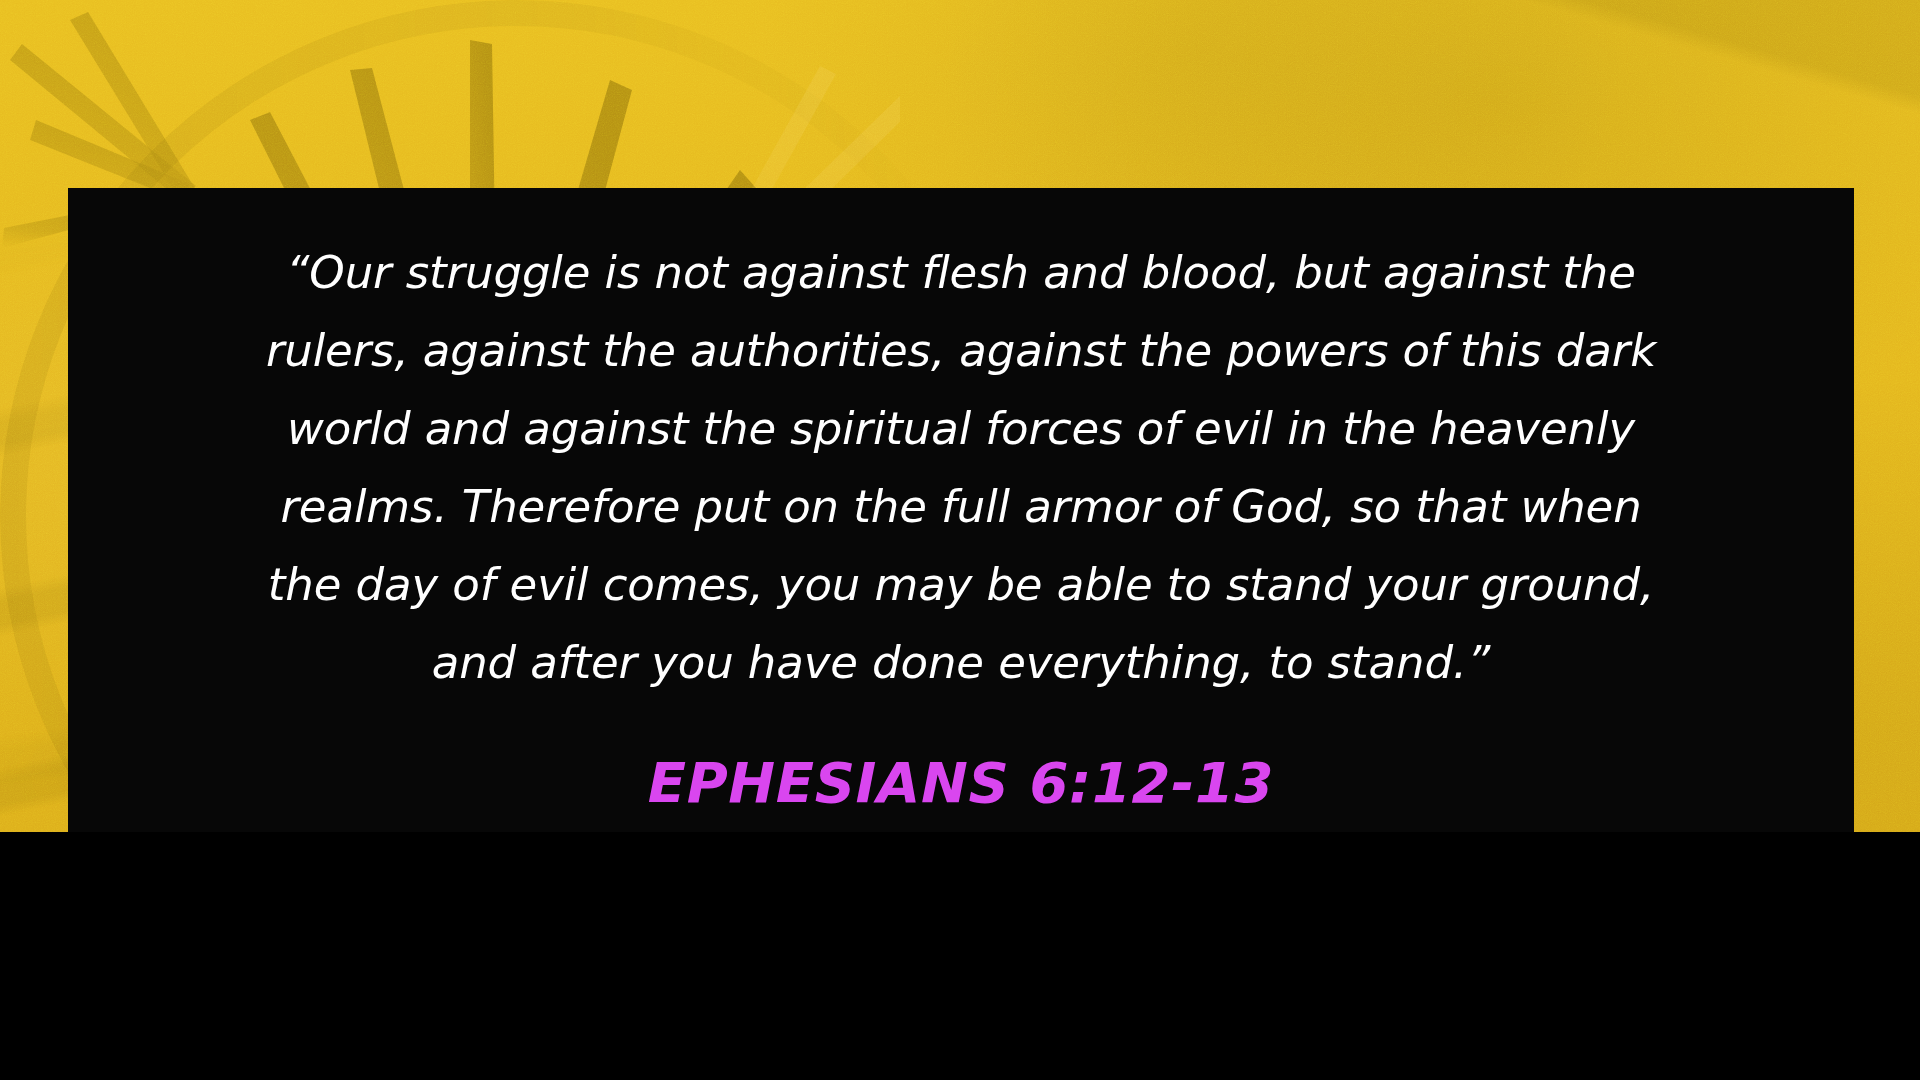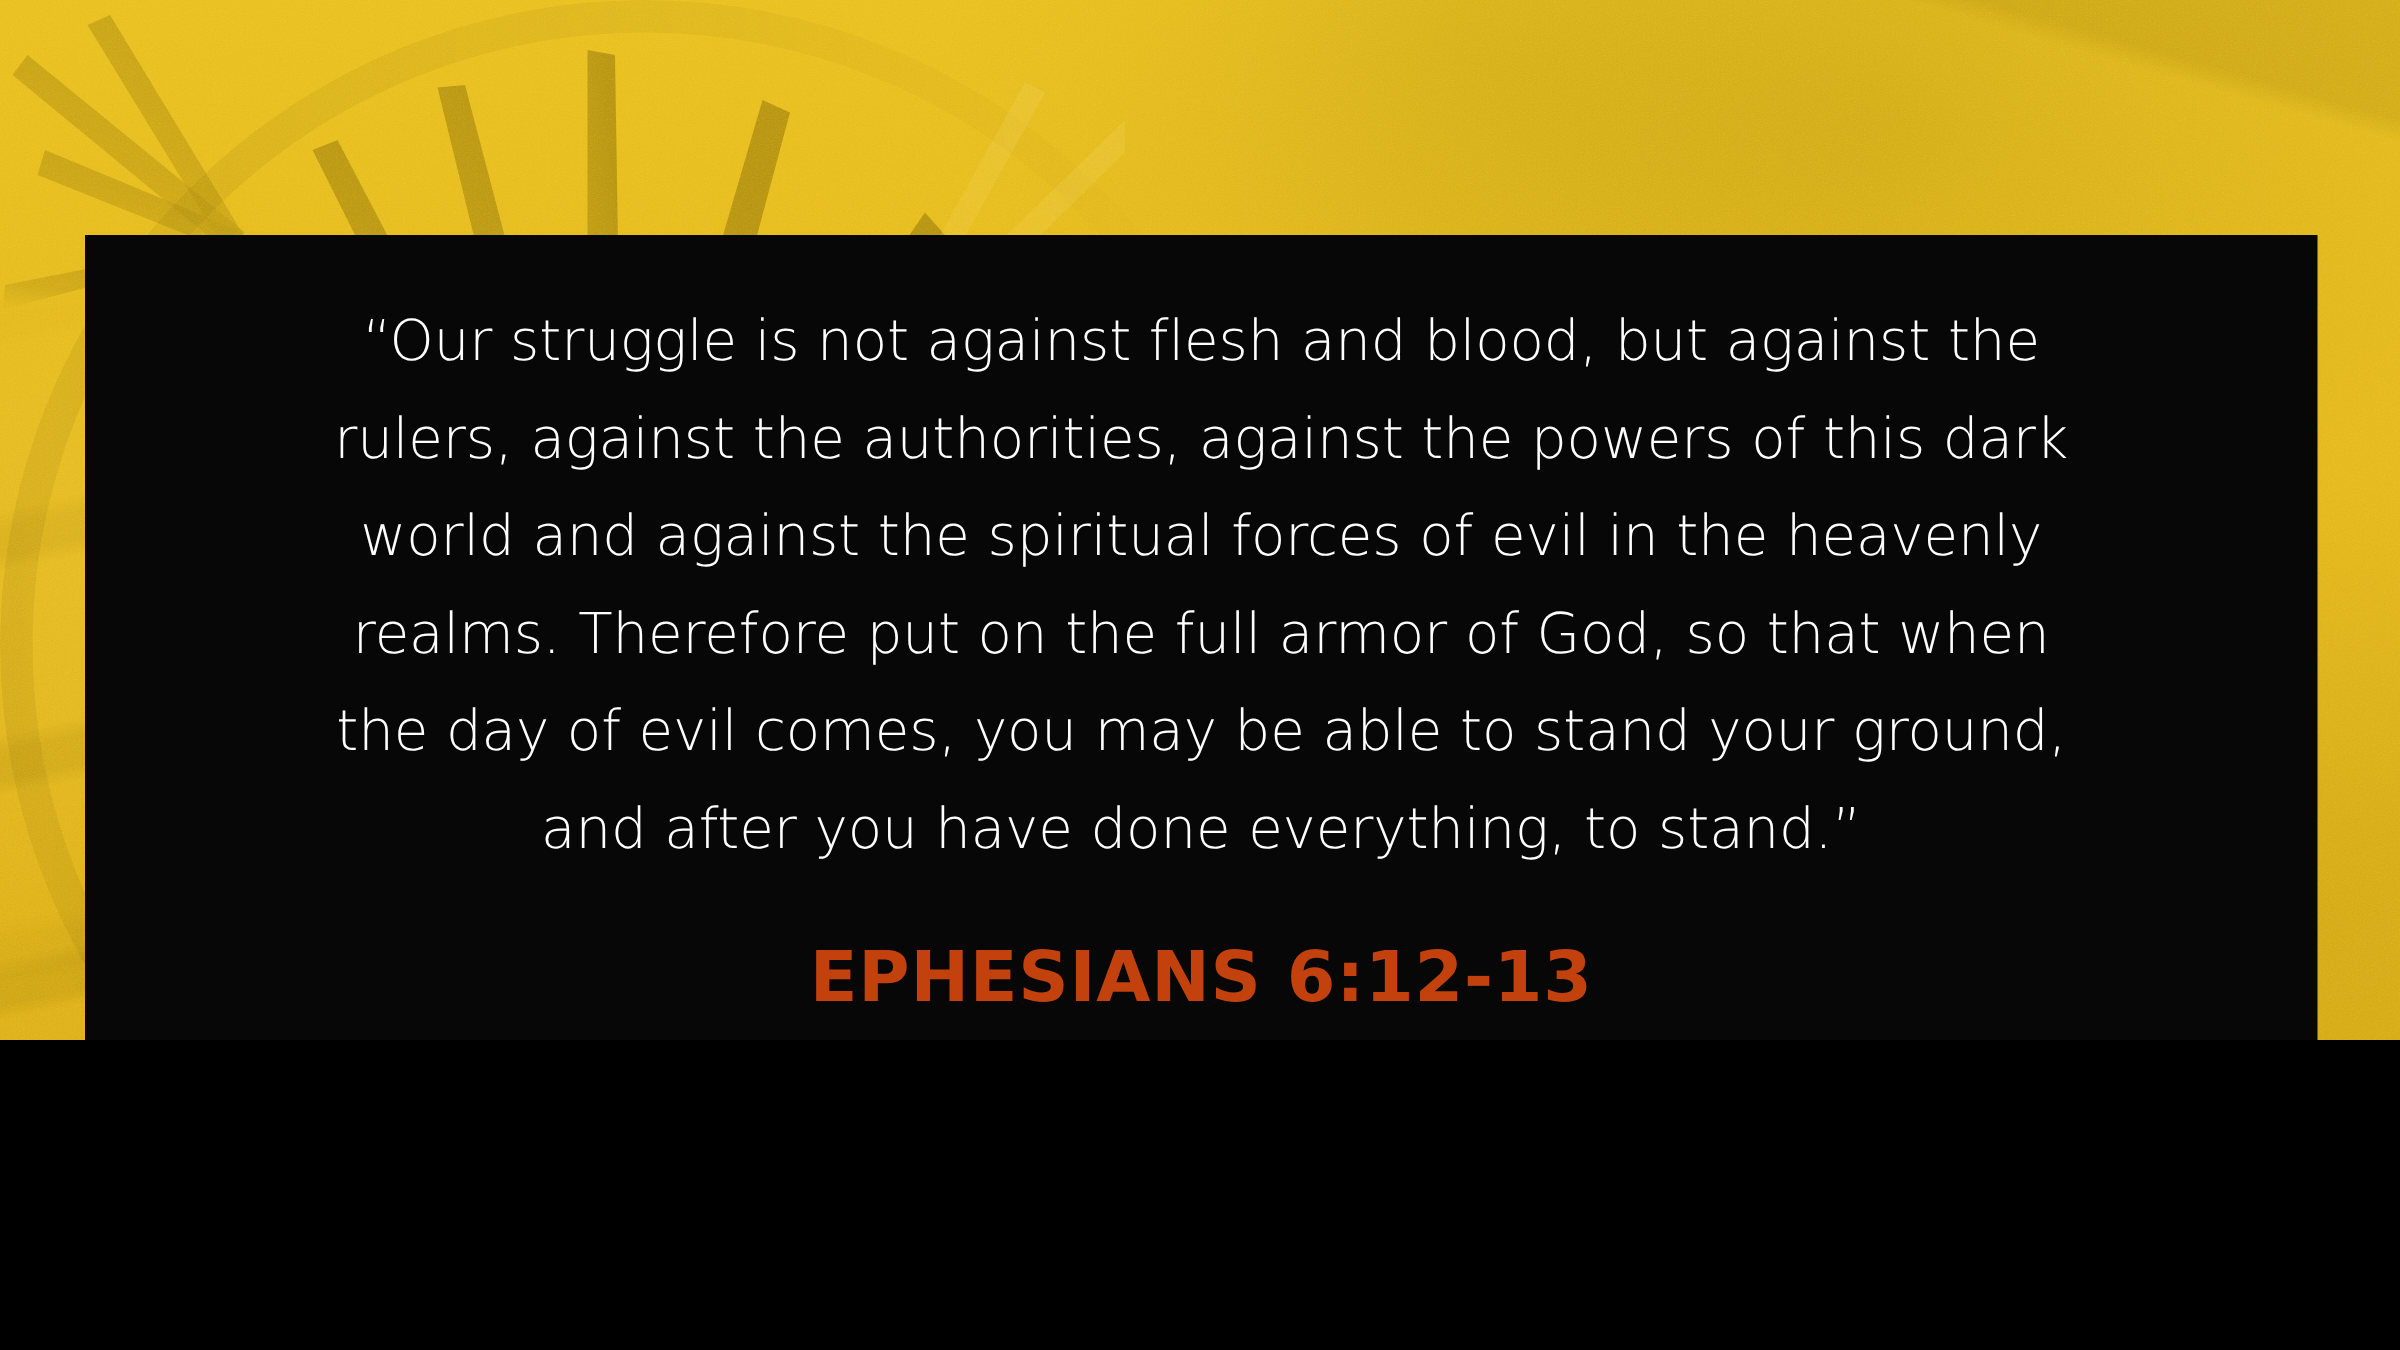--- a/index.html
+++ b/index.html
@@ -7,20 +7,21 @@
     padding: 0;
     background: #000;
   }
   #stage {
     position: relative;
     width: 1920px;
     height: 832px;
     overflow: hidden;
     background: #e5b81f;
     font-family: "DejaVu Sans", sans-serif;
+    font-style: italic;
   }
 
   
   .bg-layer {
     position: absolute;
     inset: 0;
     pointer-events: none;
   }
 
   
@@ -125,21 +126,21 @@
     font-size: 45px;
     line-height: 78px;
     letter-spacing: -0.1px;
     text-align: center;
     white-space: pre-line;
     margin: 0;
     max-width: 1500px;
   }
 
   #verse-reference {
-    color: #c2410c;
+    color: #d946ef;
     font-family: "DejaVu Sans", sans-serif;
     font-weight: 700;
     font-size: 56px;
     letter-spacing: 0.6px;
     text-align: center;
     margin: 48px 0 0 0;
   }
 </style>
 </head>
 <body>

